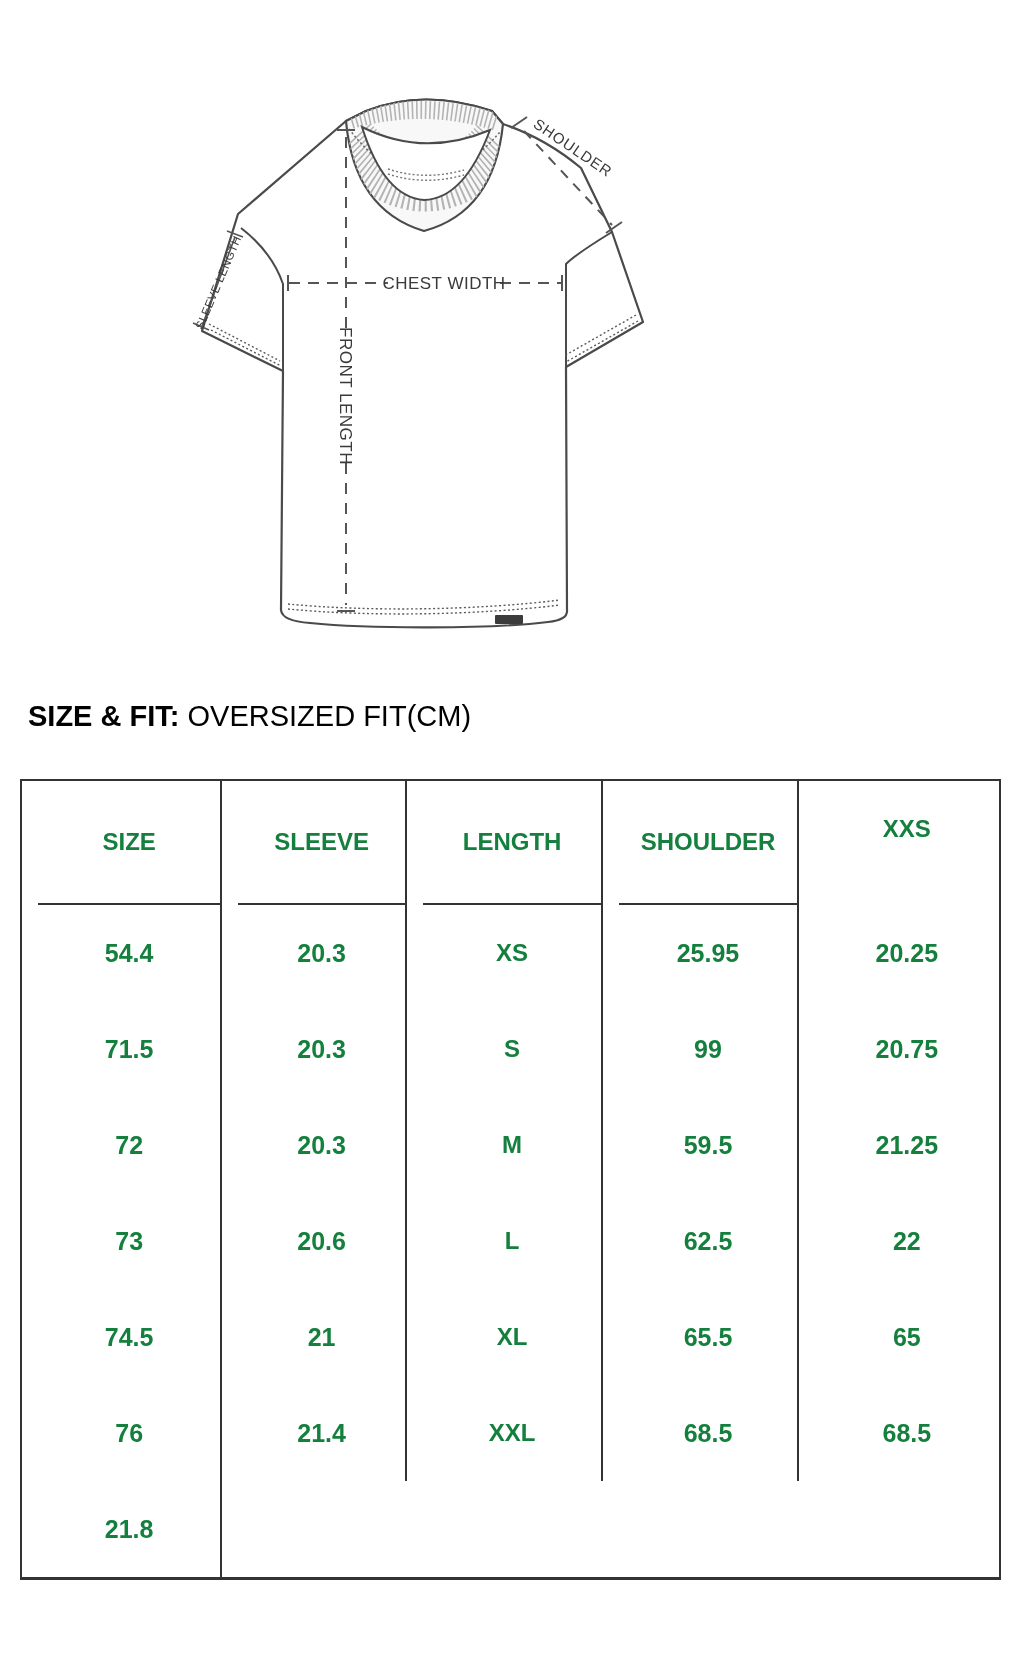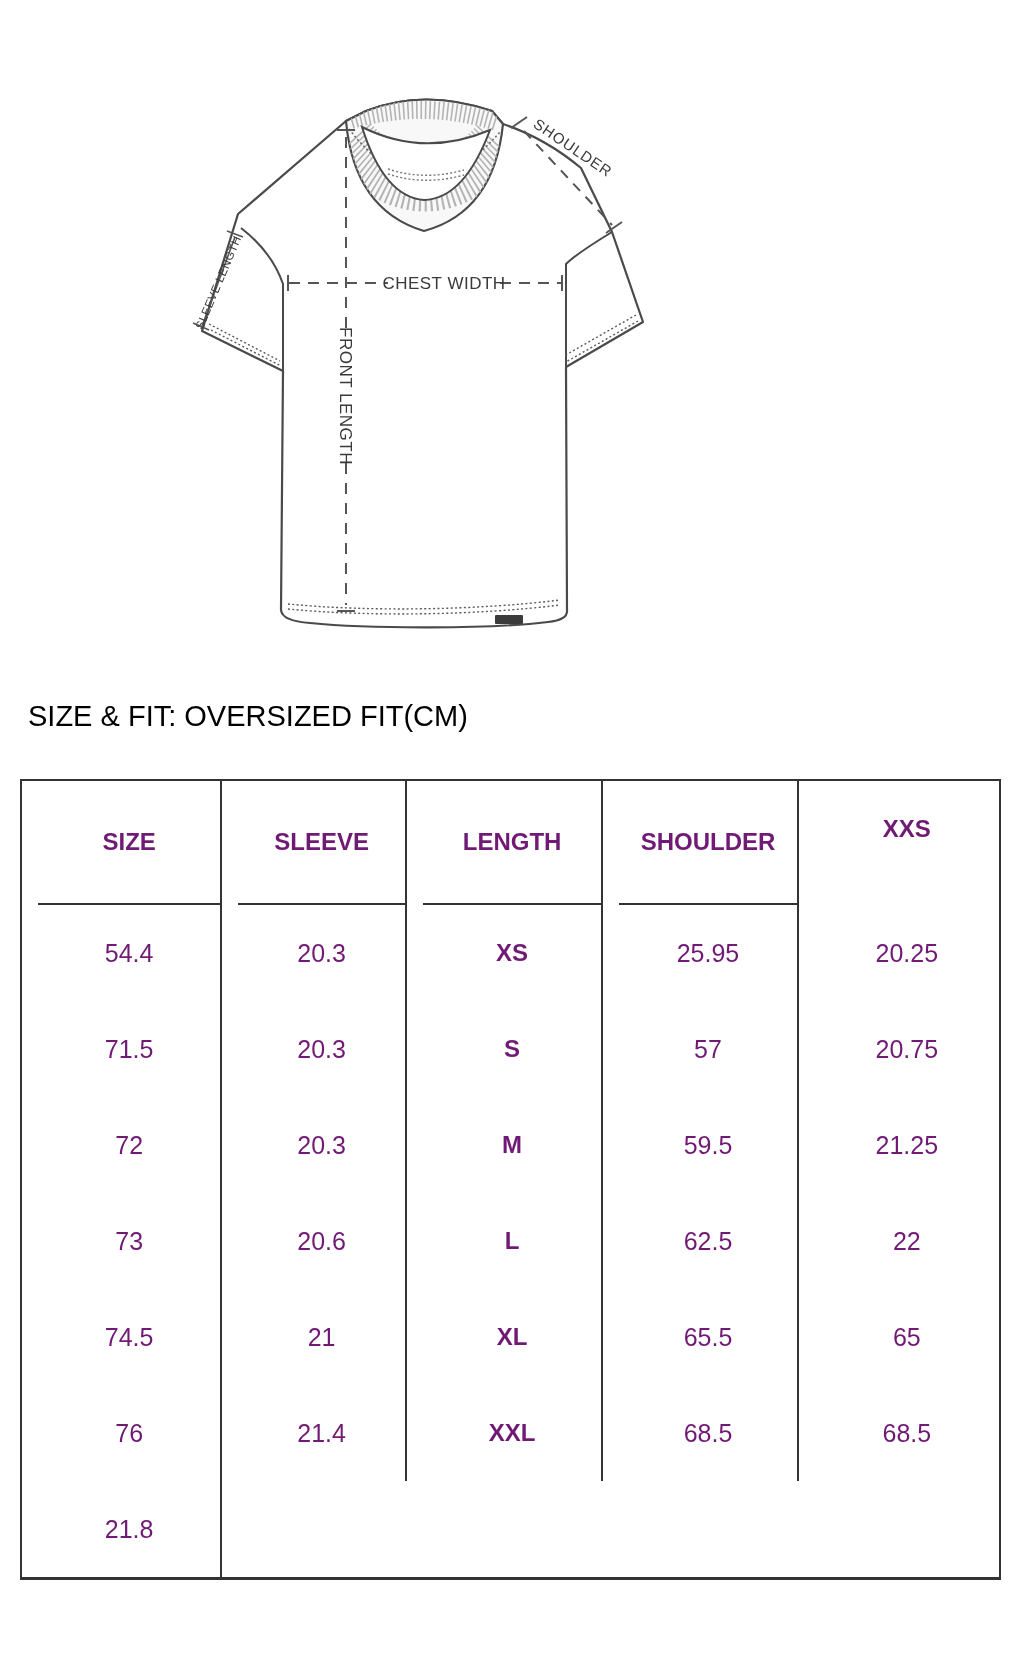--- a/index.html
+++ b/index.html
@@ -5,31 +5,31 @@
   html,body{margin:0;padding:0;background:#ffffff;}
   .sheet{position:relative;width:1024px;height:1664px;background:#fff;overflow:hidden;
          font-family:"Liberation Sans", sans-serif;color:#111;}
   
   .diagram-wrap{position:absolute;left:0;top:0;width:1024px;height:660px;}
   .diagram-wrap svg{display:block;width:100%;height:100%;}
   svg text{font-family:"Liberation Sans", sans-serif;fill:#3a3a3a;}
   
   .section-title{position:absolute;left:28px;top:698px;font-size:29px;line-height:36px;
                  color:#000;white-space:nowrap;}
-  .section-title .b{font-weight:normal;margin-top:41px;}
+  .section-title .b{font-weight:bold;margin-top:41px;}
   
   .size-table{position:absolute;left:20px;top:779px;width:981px;
               border:2px solid #333;border-bottom-width:3px;
               display:grid;grid-template-columns:20.5% 18.9% 20.1% 20% 20.5%;
               background:#fff;box-sizing:border-box;}
   .size-table > div{display:flex;align-items:center;justify-content:center;
-                    box-sizing:border-box;font-size:25px;color:#701a75;margin-left:16px;}
+                    box-sizing:border-box;font-size:25px;color:#15803d;margin-left:16px;}
   .size-table > div:not(:nth-child(5n)){border-right:2px solid #333;}
   .size-table .th{height:124px;border-bottom:2px solid #333;font-weight:bold;font-size:24px;}
-  .size-table .td{height:96px;}
+  .size-table .td{height:96px;font-weight:bold;}
   .size-table .rowhead{font-weight:bold;font-size:24px;}
 </style>
 </head>
 <body>
 
 <div class="sheet">
 
   <div class="diagram-wrap">
     <svg viewBox="0 0 1024 660">
       <defs>
@@ -118,21 +118,21 @@
     <div class="td">54.4</div>
     <div class="td">20.3</div>
 
     <div class="td rowhead">XS</div>
     <div class="td">25.95</div>
     <div class="td">20.25</div>
     <div class="td">71.5</div>
     <div class="td">20.3</div>
 
     <div class="td rowhead">S</div>
-    <div class="td">57</div>
+    <div class="td">99</div>
     <div class="td">20.75</div>
     <div class="td">72</div>
     <div class="td">20.3</div>
 
     <div class="td rowhead">M</div>
     <div class="td">59.5</div>
     <div class="td">21.25</div>
     <div class="td">73</div>
     <div class="td">20.6</div>
 

